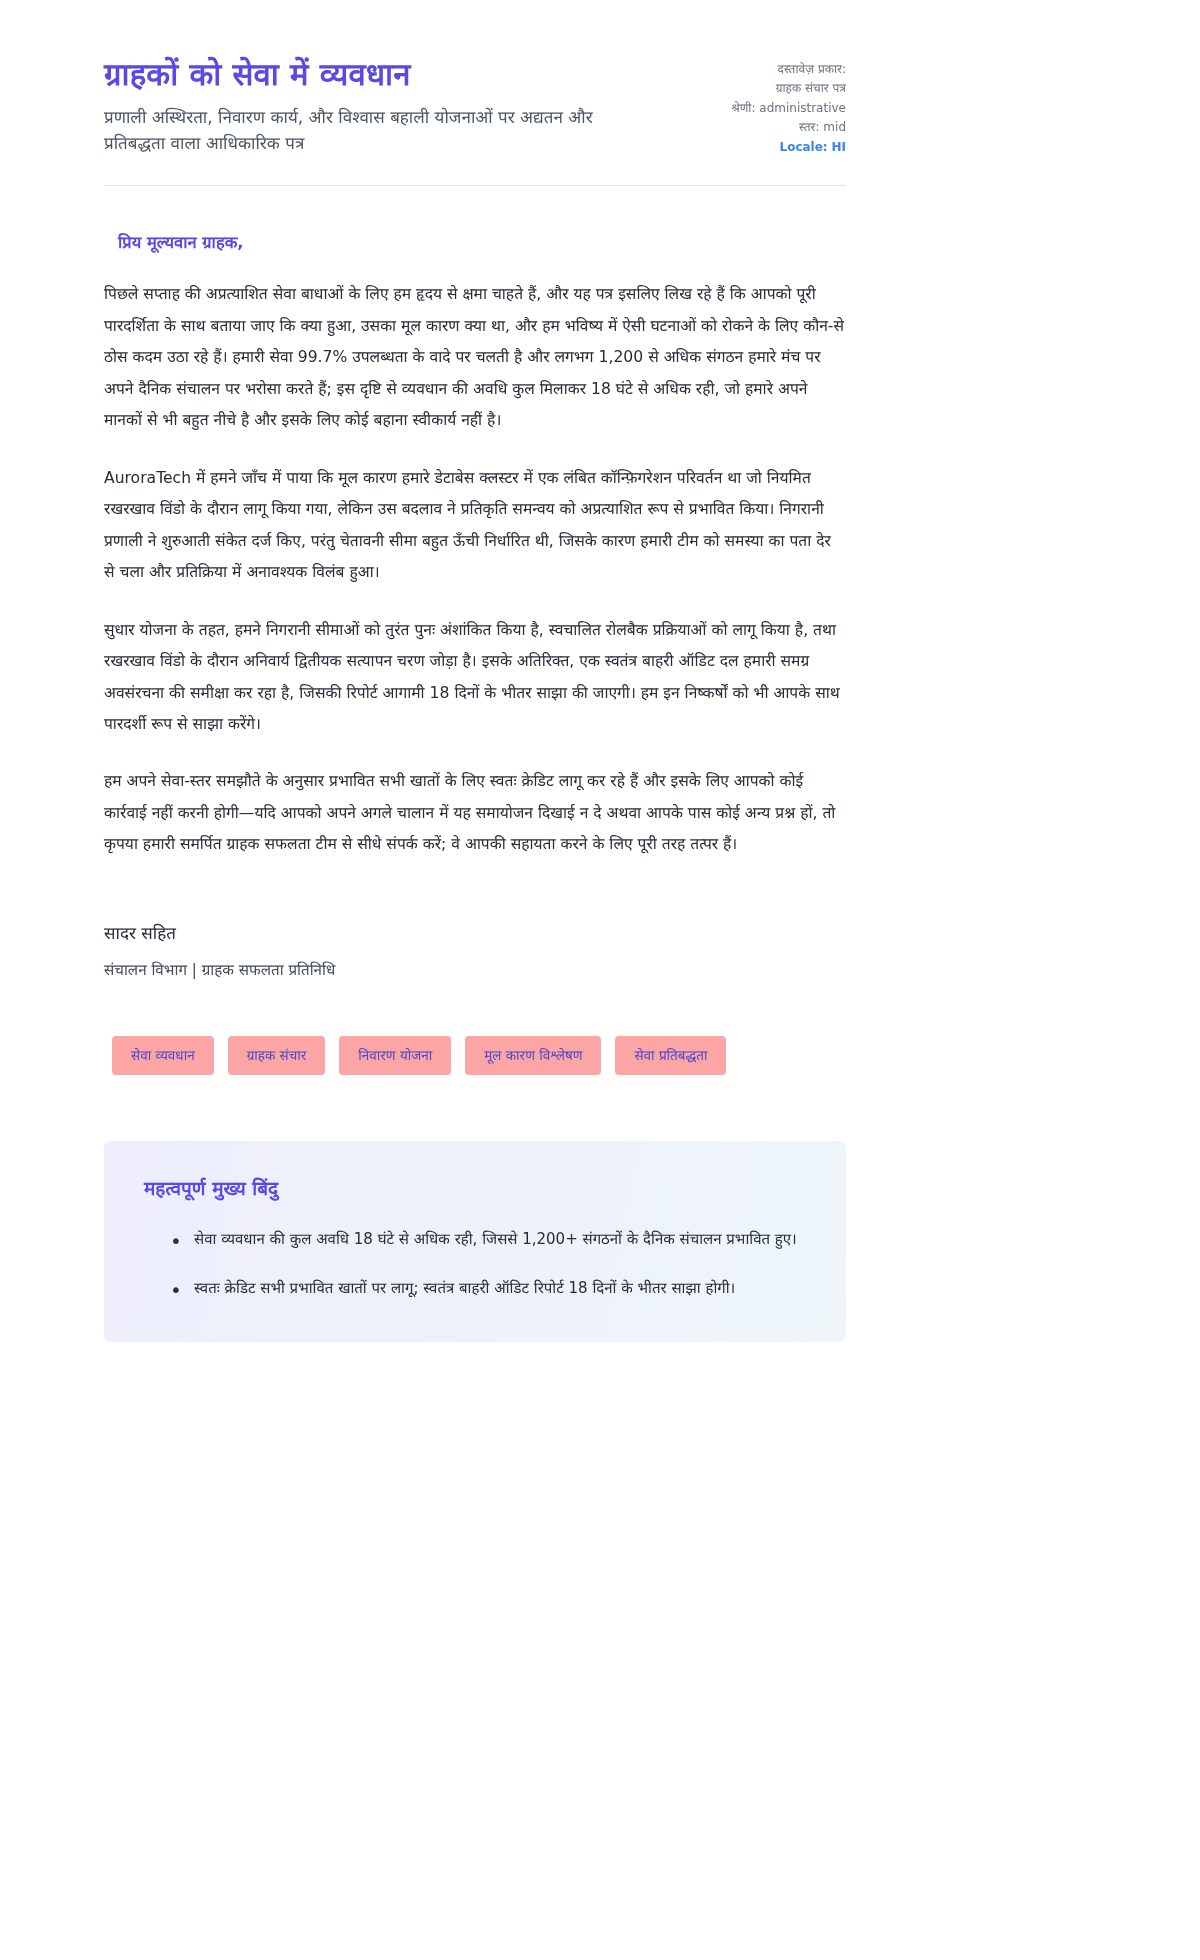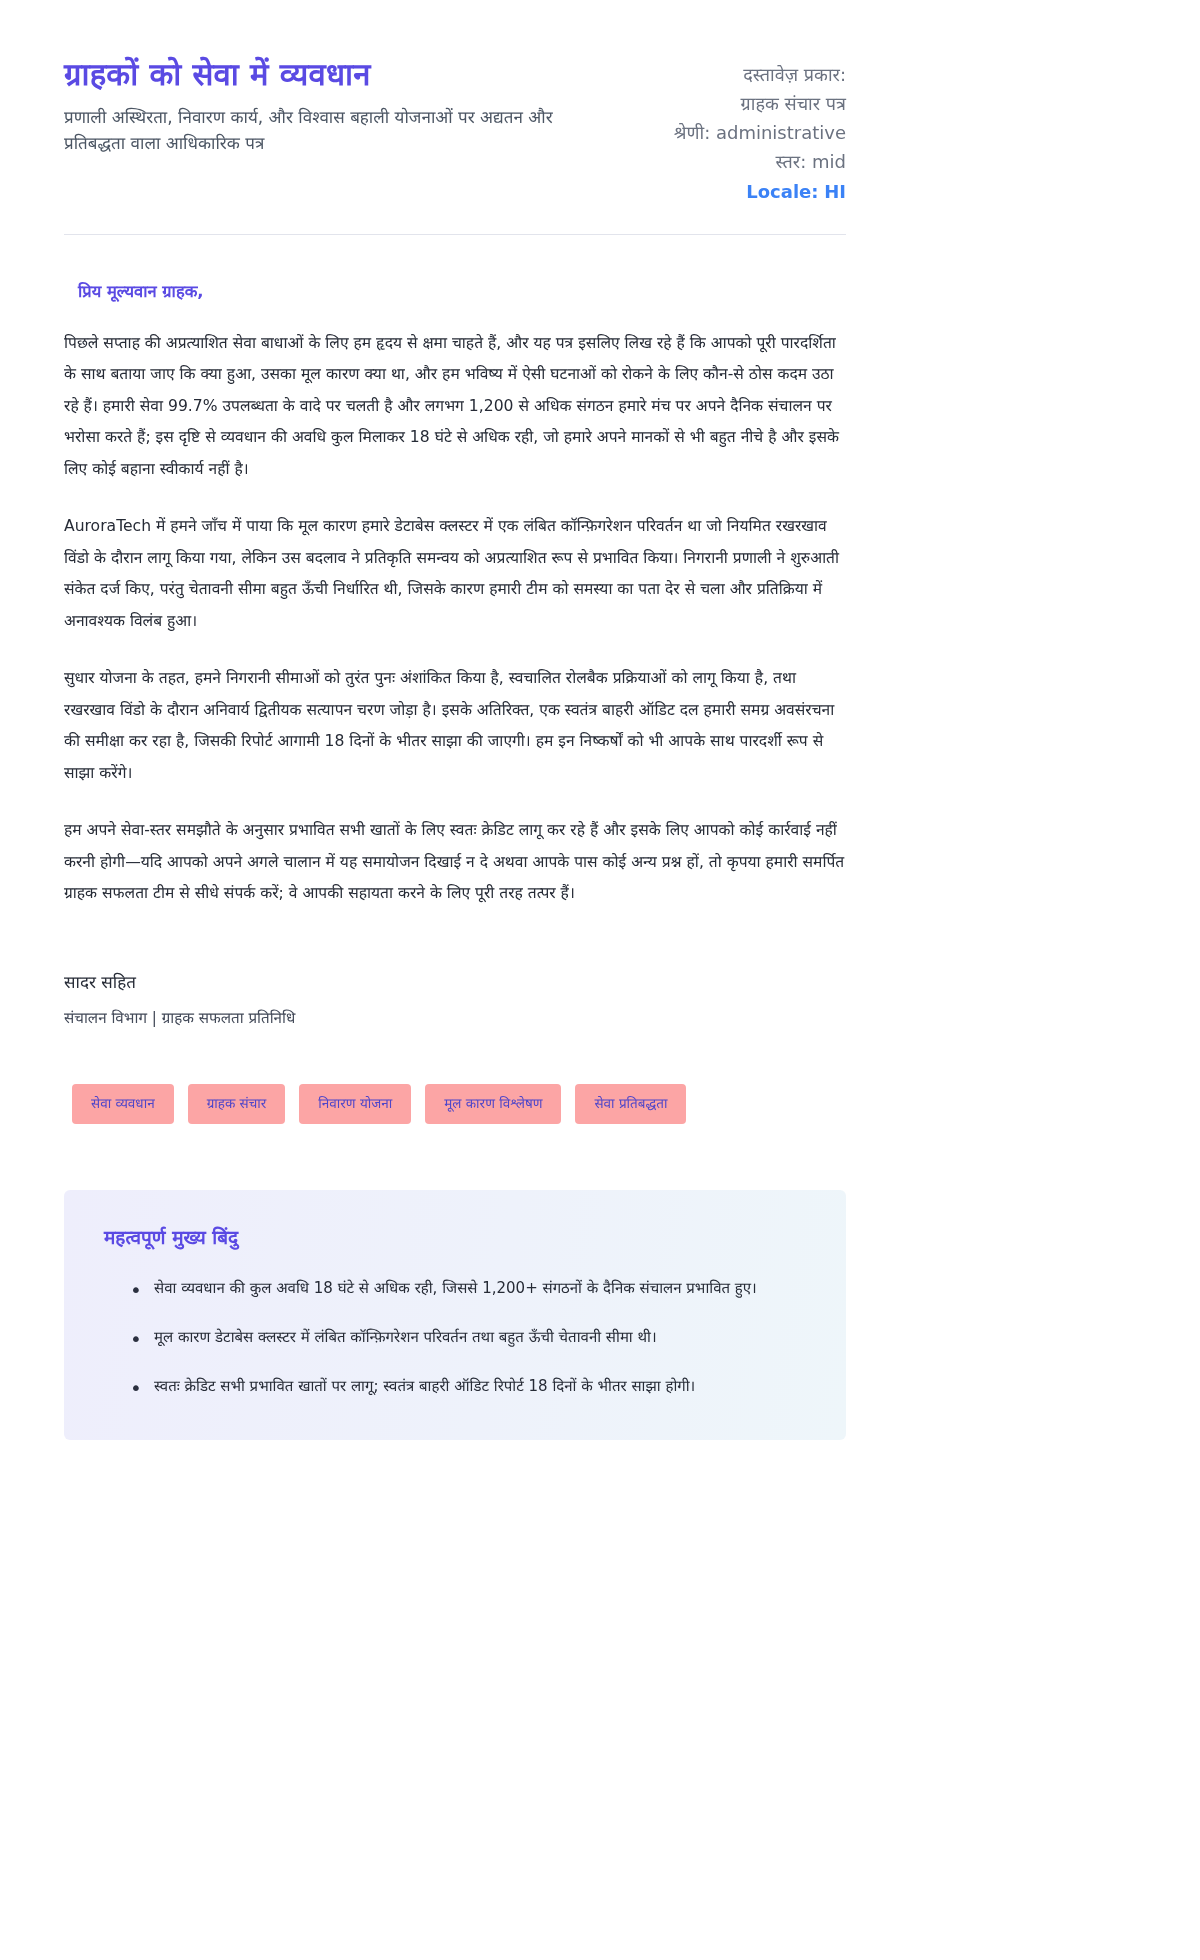--- a/index.html
+++ b/index.html
@@ -9,21 +9,21 @@
     background: #ffffff;
     font-family: "DejaVu Sans", "Liberation Sans", sans-serif;
   }
   body {
     width: 1200px;
     min-height: 1960px;
     position: relative;
   }
   .page {
     width: 950px;
-    padding: 56px 104px 40px 64px;
+    padding: 56px 104px 40px 104px;
   }
 
   
   .header {
     display: flex;
     align-items: flex-start;
     justify-content: space-between;
     gap: 40px;
     padding-bottom: 28px;
     border-bottom: 1px solid #e2e4ec;
@@ -40,21 +40,21 @@
   .doc-subtitle {
     font-size: 17px;
     line-height: 1.55;
     color: #4b5563;
     margin: 0;
     font-weight: 400;
   }
   .header-right {
     flex: 0 0 auto;
     text-align: right;
-    font-size: 18px;
+    font-size: 12px;
     line-height: 1.62;
     color: #6b7280;
     padding-top: 4px;
     min-width: 200px;
   }
   .meta-row { white-space: nowrap; }
   .meta-key { color: #6b7280; }
   .meta-strong { color: #3b82f6; font-weight: 700; }
 
   
@@ -194,19 +194,18 @@
       <span class="tag">ग्राहक संचार</span>
       <span class="tag">निवारण योजना</span>
       <span class="tag">मूल कारण विश्लेषण</span>
       <span class="tag">सेवा प्रतिबद्धता</span>
     </div>
 
     <div class="callout">
       <h2 class="callout-title">महत्वपूर्ण मुख्य बिंदु</h2>
       <ul>
         <li>सेवा व्यवधान की कुल अवधि 18 घंटे से अधिक रही, जिससे 1,200+ संगठनों के दैनिक संचालन प्रभावित हुए।</li>
-        <li>मूल कारण डेटाबेस क्लस्टर में लंबित कॉन्फ़िगरेशन परिवर्तन तथा बहुत ऊँची चेतावनी सीमा थी।</li>
         <li>स्वतः क्रेडिट सभी प्रभावित खातों पर लागू; स्वतंत्र बाहरी ऑडिट रिपोर्ट 18 दिनों के भीतर साझा होगी।</li>
       </ul>
     </div>
   </div>
 
 </div>
 
 </body></html>

